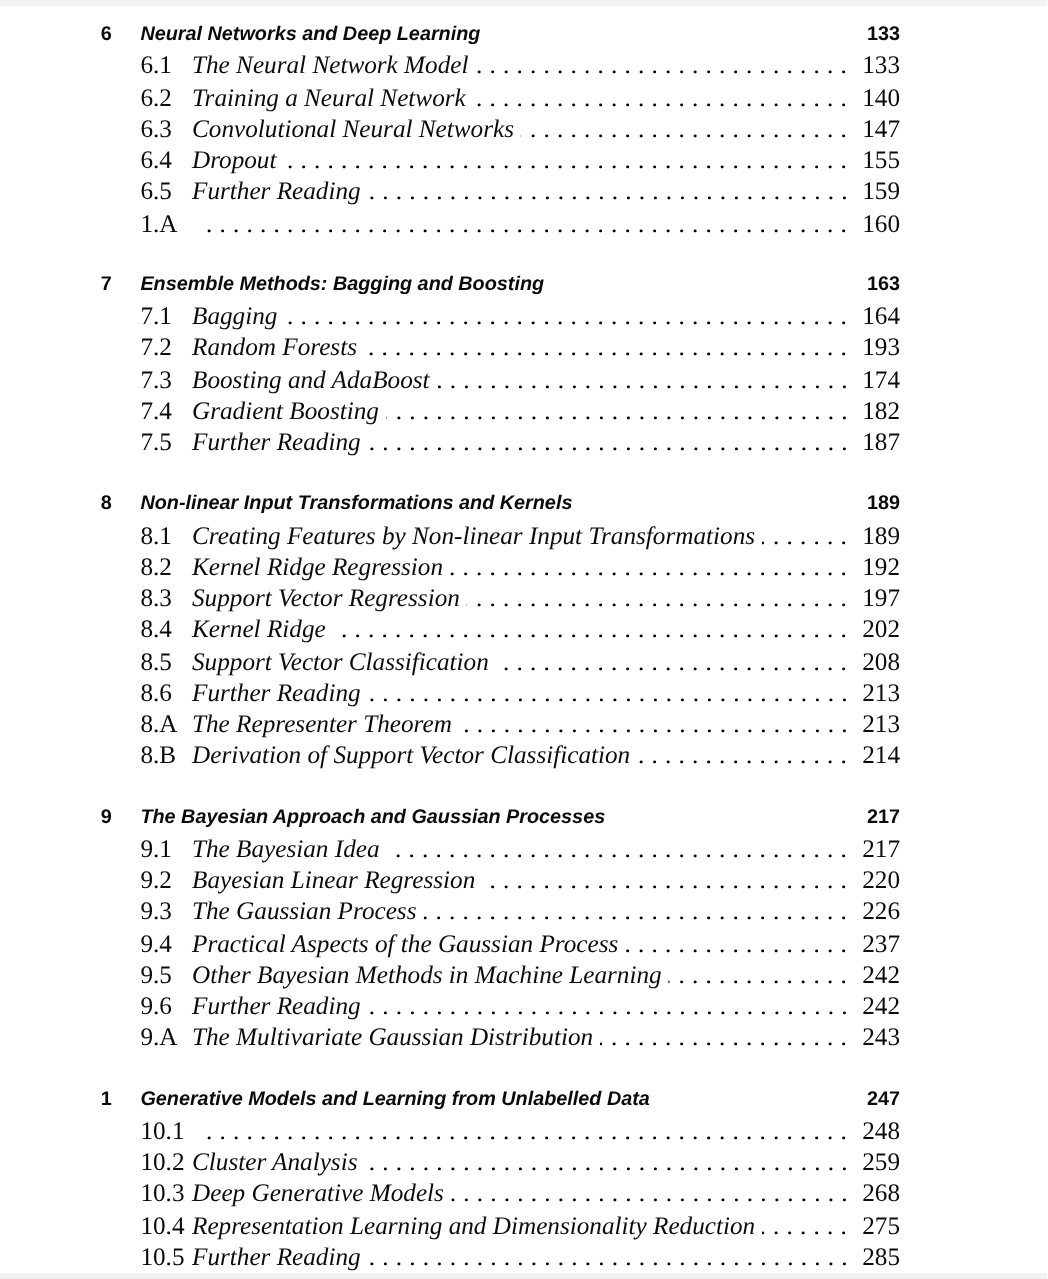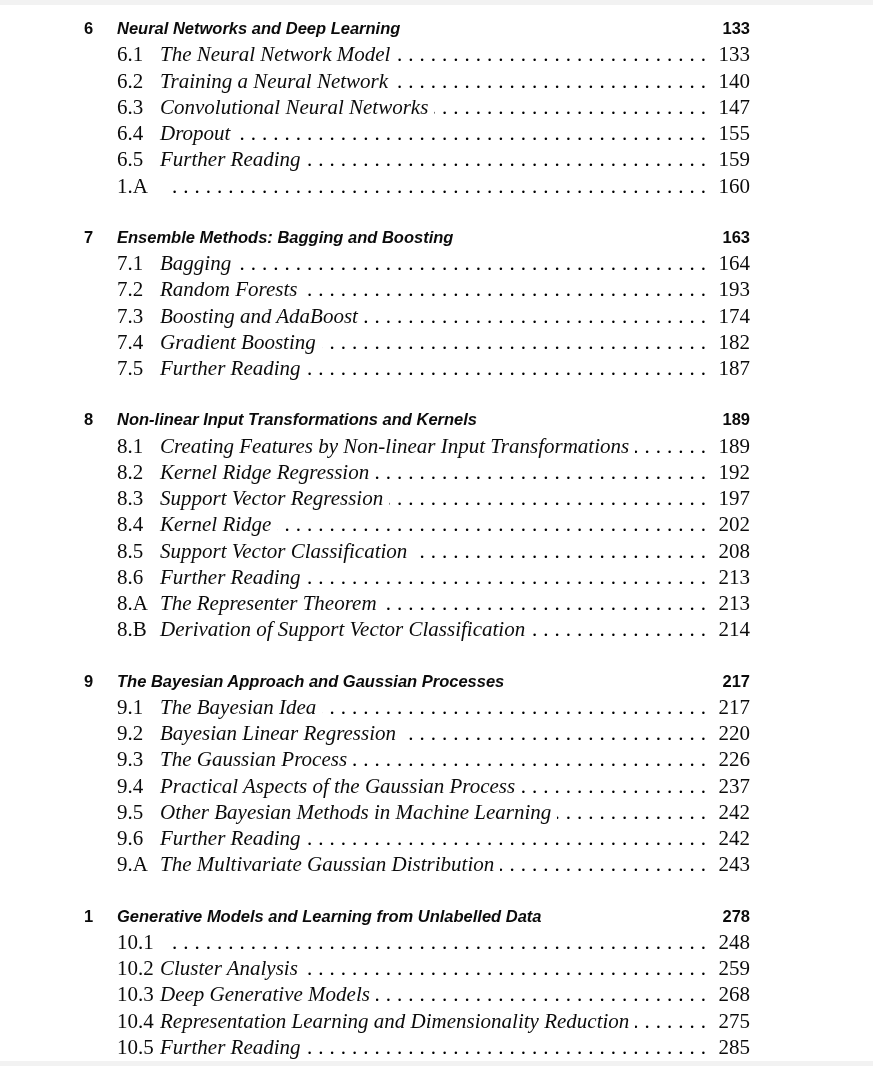--- a/index.html
+++ b/index.html
@@ -260,21 +260,21 @@
           <span class="title">The Multivariate Gaussian Distribution</span>
           <span class="leader" aria-hidden="true">........................................................................................................................</span>
           <span class="pg">243</span>
         </div>
       </section>
       <section class="chapter-block">
         <div class="row chapter-row">
           <span class="num">1</span>
           <span class="title">Generative Models and Learning from Unlabelled Data</span>
           <span class="spacer"></span>
-          <span class="pg">278</span>
+          <span class="pg">247</span>
         </div>
         <div class="row section-row">
           <span class="num">10.1</span>
           <span class="leader" aria-hidden="true">........................................................................................................................</span>
           <span class="pg">248</span>
         </div>
         <div class="row section-row">
           <span class="num">10.2</span>
           <span class="title">Cluster Analysis</span>
           <span class="leader" aria-hidden="true">........................................................................................................................</span>

